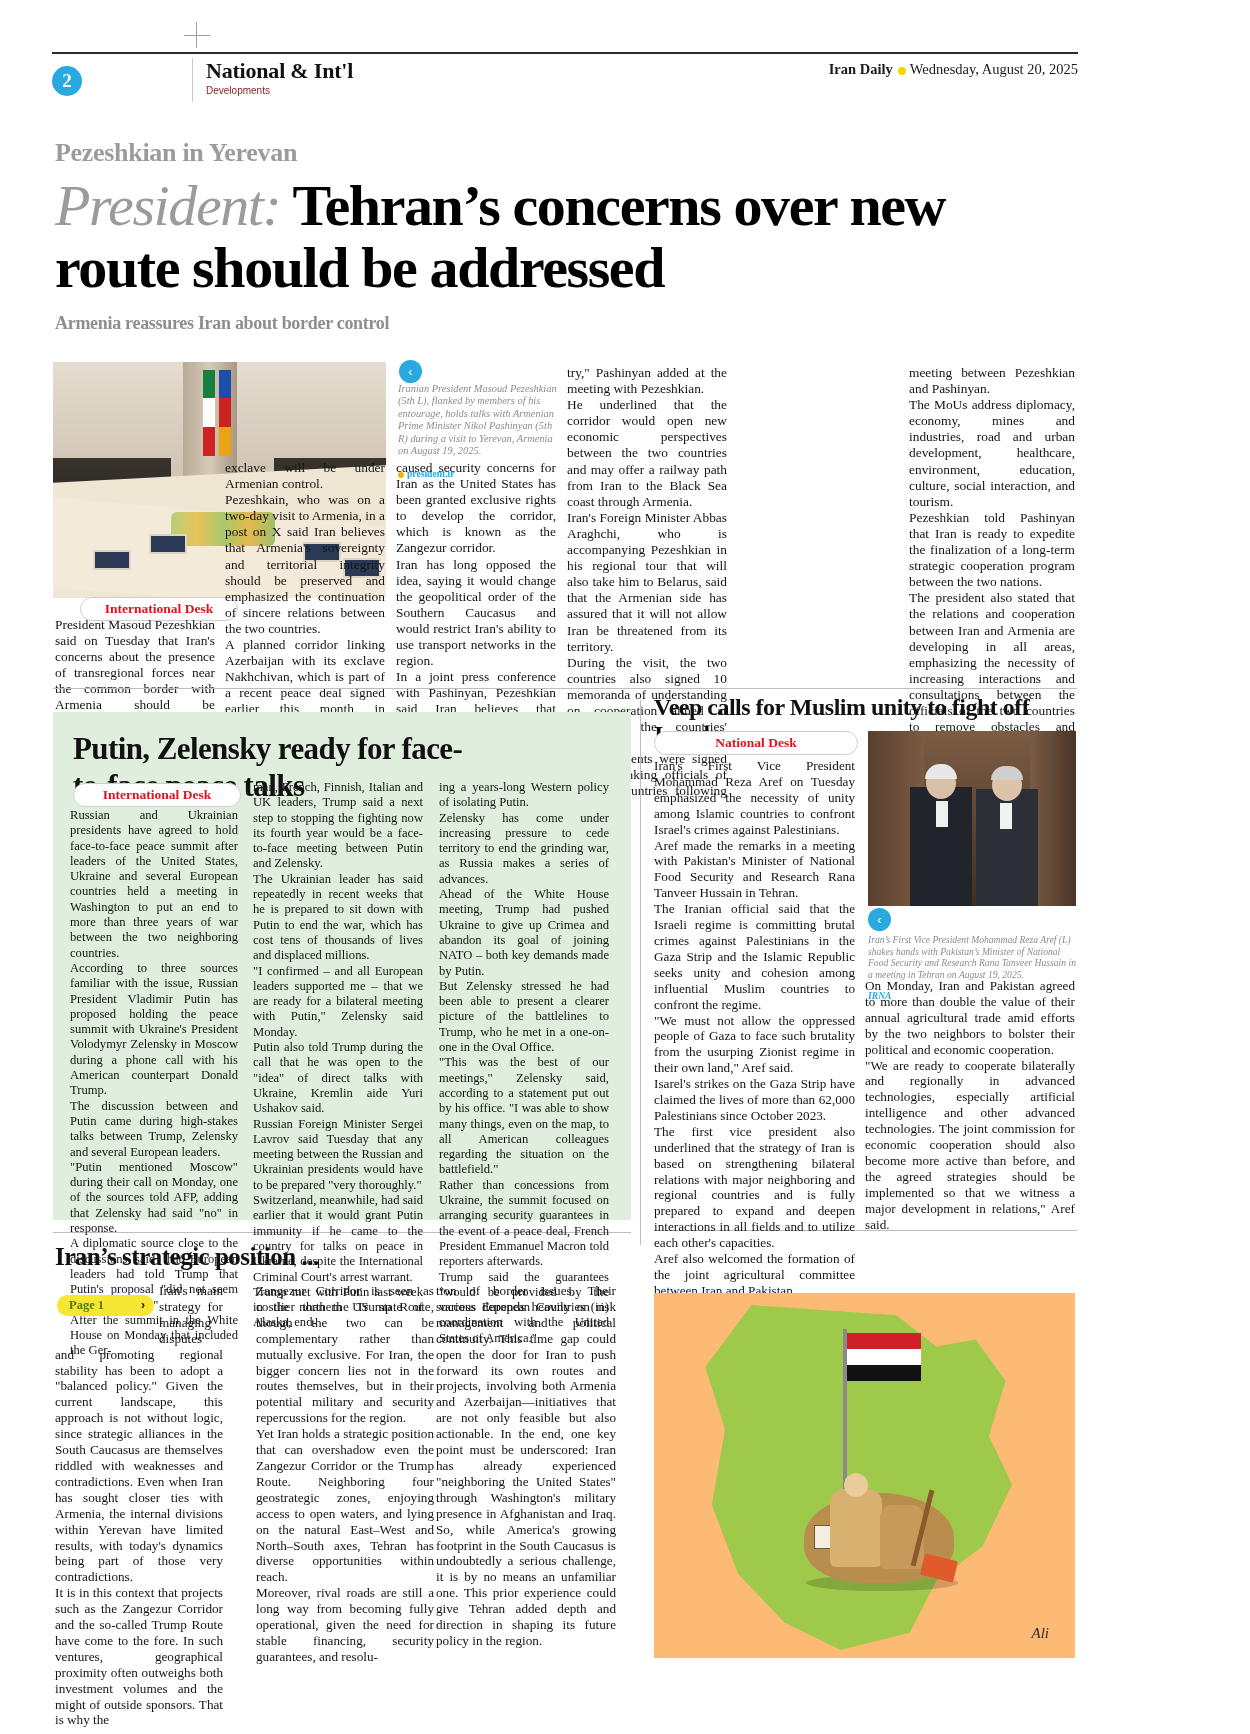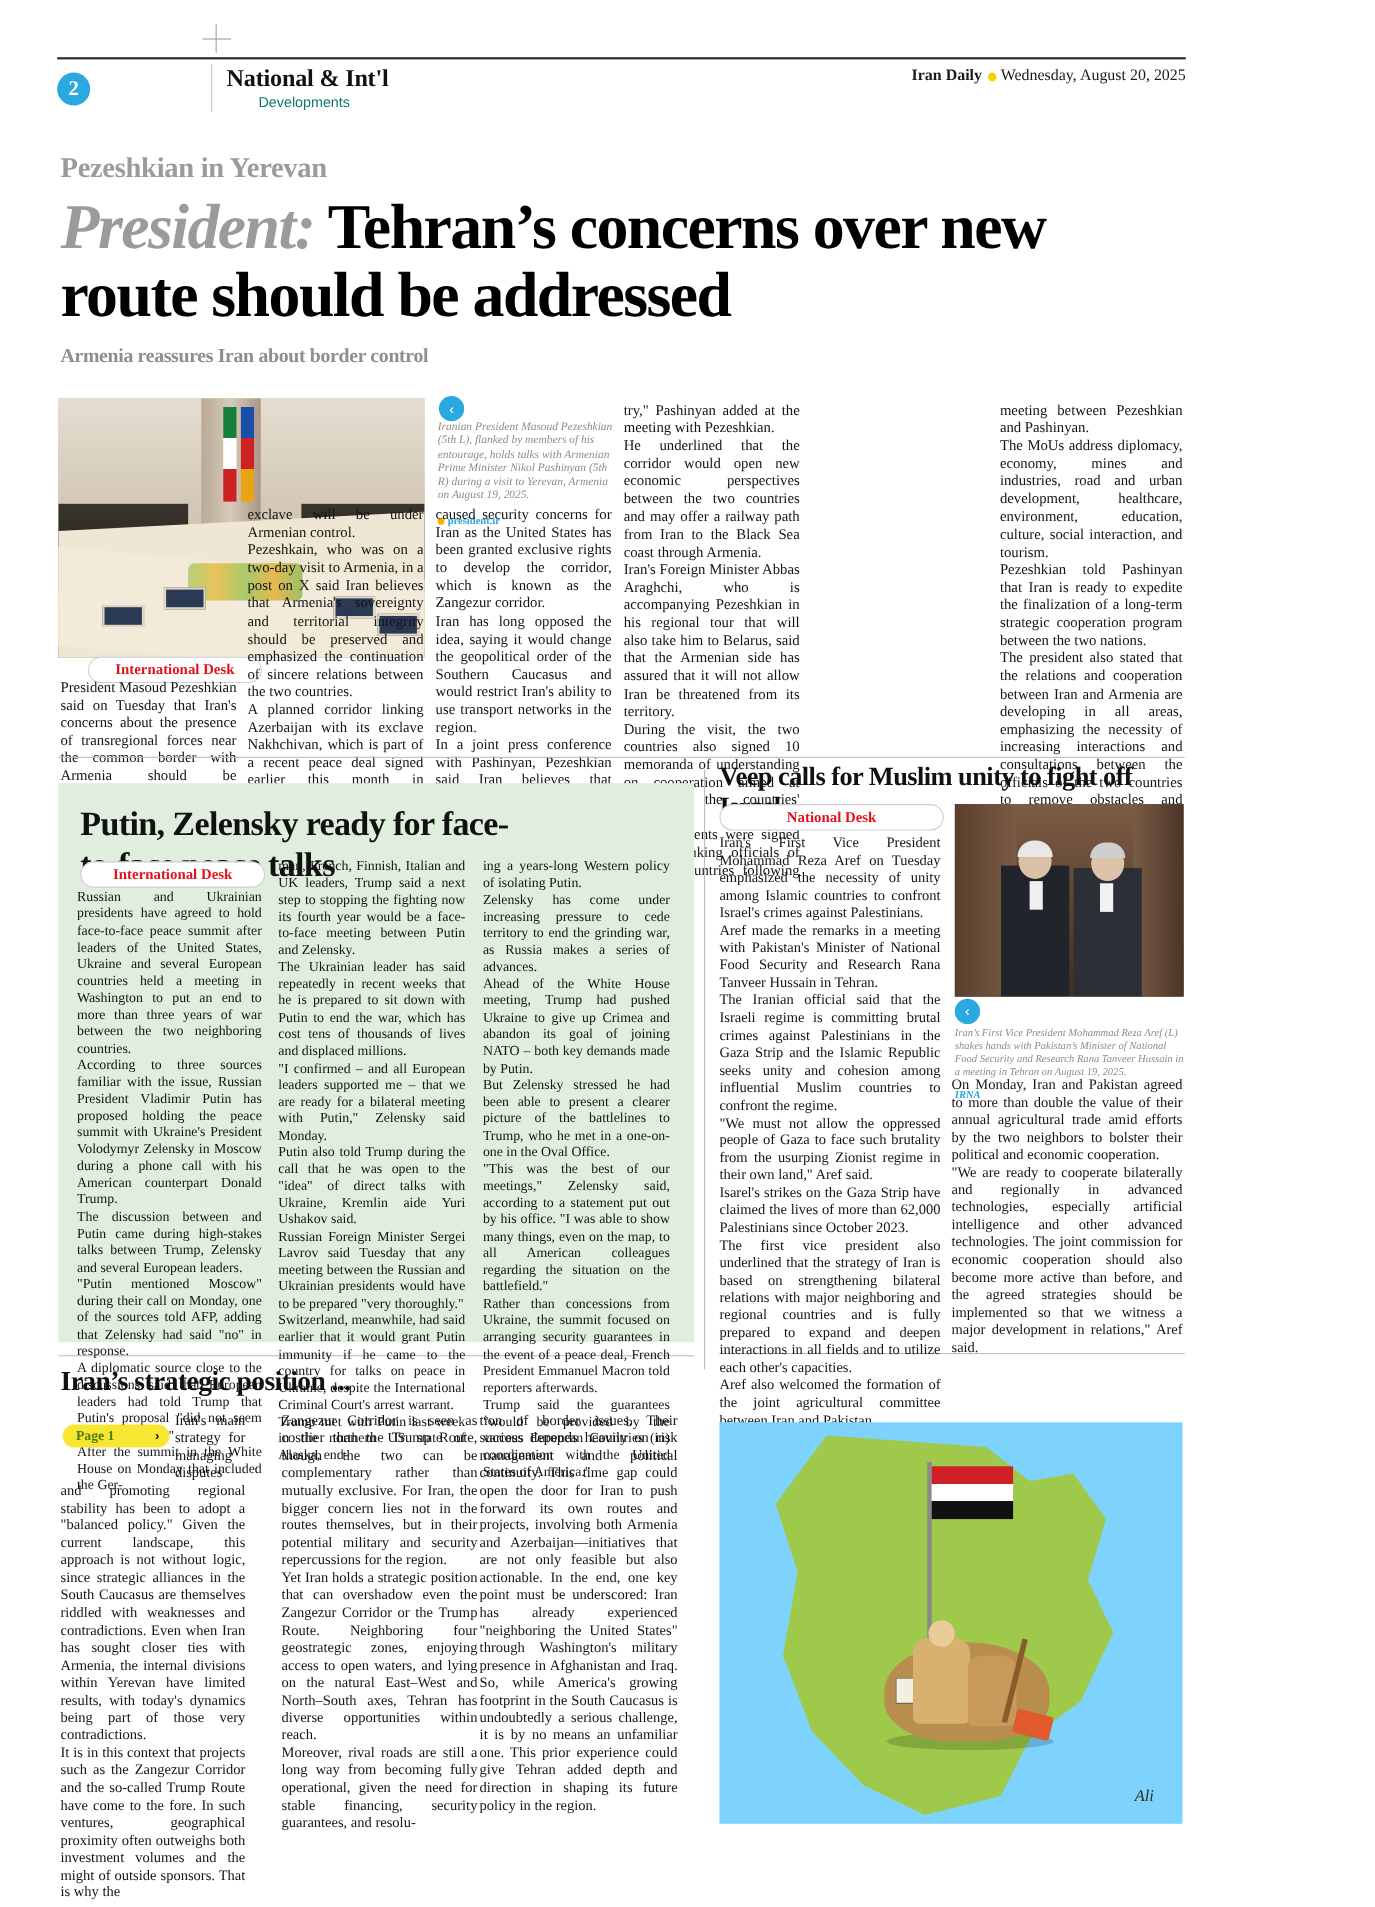--- a/index.html
+++ b/index.html
@@ -27,21 +27,21 @@
     font-size:19px;line-height:30px;text-align:center;
   }
   .mh-divider{position:absolute;left:140px;top:6px;width:1px;height:44px;background:#c9c9c9;}
   .section-title{
     position:absolute;left:154px;top:6px;
     font-family:"Liberation Serif",serif;font-weight:bold;font-size:22px;color:#111;
     letter-spacing:-0.2px;
   }
   .section-sub{
     position:absolute;left:154px;top:33px;
-    font-family:"Liberation Sans",sans-serif;font-size:13px;color:#0f766e;margin-left:29px;
+    font-family:"Liberation Sans",sans-serif;font-size:10px;color:#7f1d1d;
   }
   .mh-right{
     position:absolute;right:0;top:9px;text-align:right;white-space:nowrap;
     font-family:"Liberation Serif",serif;font-size:14.5px;color:#1a1a1a;
   }
   .mh-right .brand{font-weight:bold;}
   .dot-yellow{
     display:inline-block;width:8px;height:8px;border-radius:50%;
     background:#f5d400;margin:0 4px 0 5px;vertical-align:middle;
   }
@@ -50,21 +50,21 @@
   .kicker{
     position:absolute;left:55px;top:138px;
     font-family:"Liberation Serif",serif;font-size:26px;color:#9b9b9b;font-weight:bold;
     letter-spacing:-0.3px;
   }
   .headline{
     position:absolute;left:55px;top:175px;width:1020px;
     font-family:"Liberation Serif",serif;font-weight:bold;
     font-size:58px;line-height:62px;color:#000;letter-spacing:-1.4px;
   }
-  .headline .pres{color:#9b9b9b;font-style:italic;font-weight:bold;margin-top:40px;}
+  .headline .pres{color:#9b9b9b;font-style:italic;font-weight:normal;margin-top:40px;}
   .subhead{
     position:absolute;left:55px;top:313px;
     font-family:"Liberation Serif",serif;font-weight:bold;font-size:18px;color:#8e8e8e;
     letter-spacing:-0.3px;
   }
 
   
   .lead-photo{
     position:absolute;left:53px;top:362px;width:333px;height:236px;overflow:hidden;
     background:linear-gradient(180deg,#d9cfc0 0%,#cdbfae 38%,#8d7f70 100%);
@@ -207,21 +207,21 @@
   .bl-col{
     position:absolute;font-family:"Liberation Serif",serif;font-size:13.2px;line-height:15.9px;
     color:#141414;text-align:justify;
   }
   #bl1{left:55px;top:1283px;width:168px;}
   #bl2{left:256px;top:1283px;width:178px;}
   #bl3{left:436px;top:1283px;width:180px;}
 
   
   .cartoon{
-    position:absolute;left:654px;top:1293px;width:421px;height:365px;background:#7dd3fc;overflow:hidden;
+    position:absolute;left:654px;top:1293px;width:421px;height:365px;background:#fdba74;overflow:hidden;
   }
   .ct-map{
     position:absolute;left:38px;top:12px;width:330px;height:345px;
     background:#9ec94a;
     clip-path:polygon(18% 0%, 62% 3%, 74% 12%, 86% 10%, 95% 22%, 90% 38%, 97% 52%, 88% 70%, 74% 80%, 66% 95%, 45% 100%, 28% 92%, 14% 78%, 6% 58%, 10% 36%, 4% 18%);
   }
   .ct-pole{position:absolute;left:189px;top:36px;width:4px;height:180px;background:#8a8a8a;}
   .ct-flag{
     position:absolute;left:193px;top:40px;width:74px;height:48px;
     background:linear-gradient(180deg,#cf2027 0%,#cf2027 33%,#ffffff 33%,#ffffff 66%,#111111 66%,#111111 100%);

